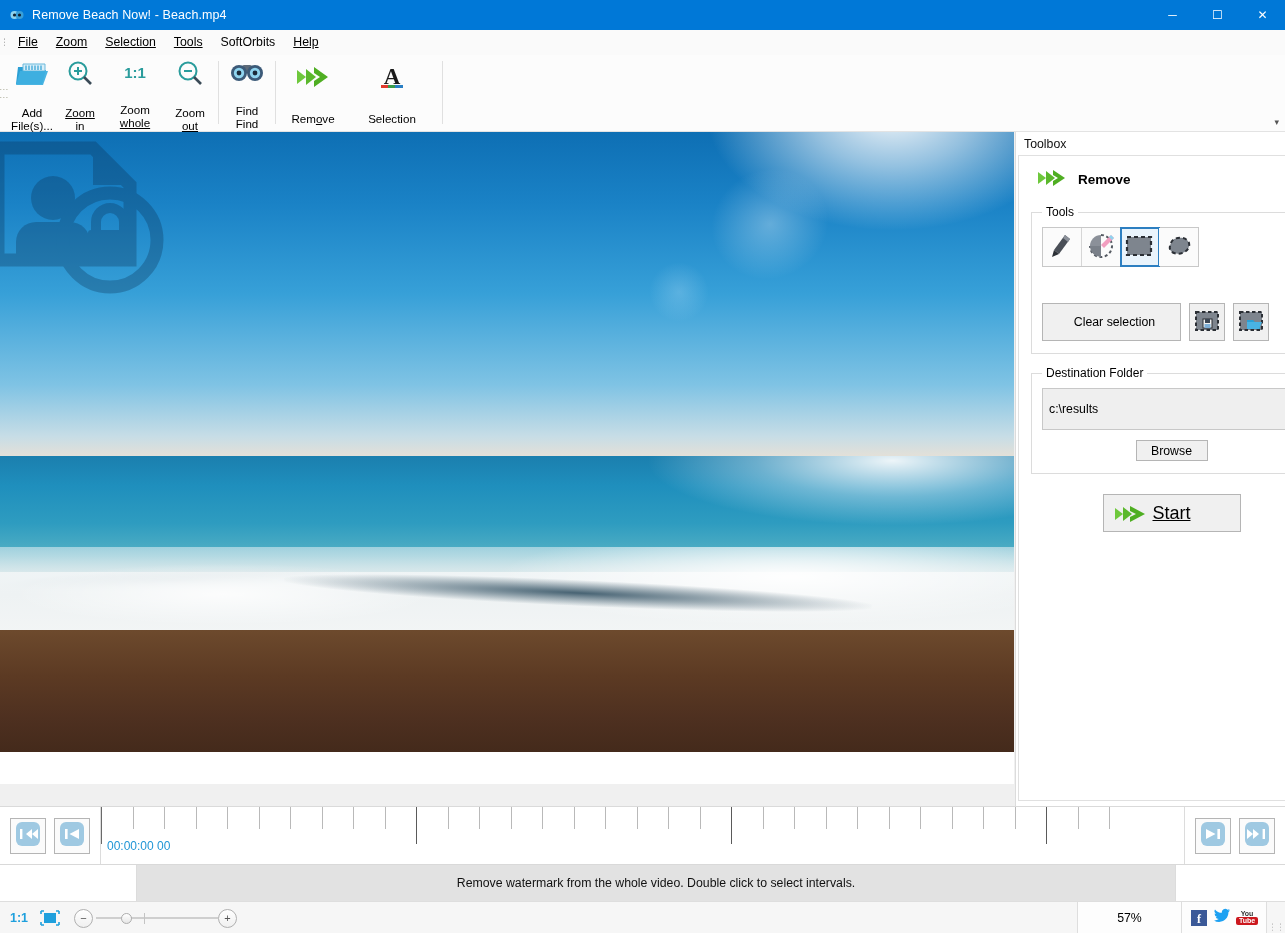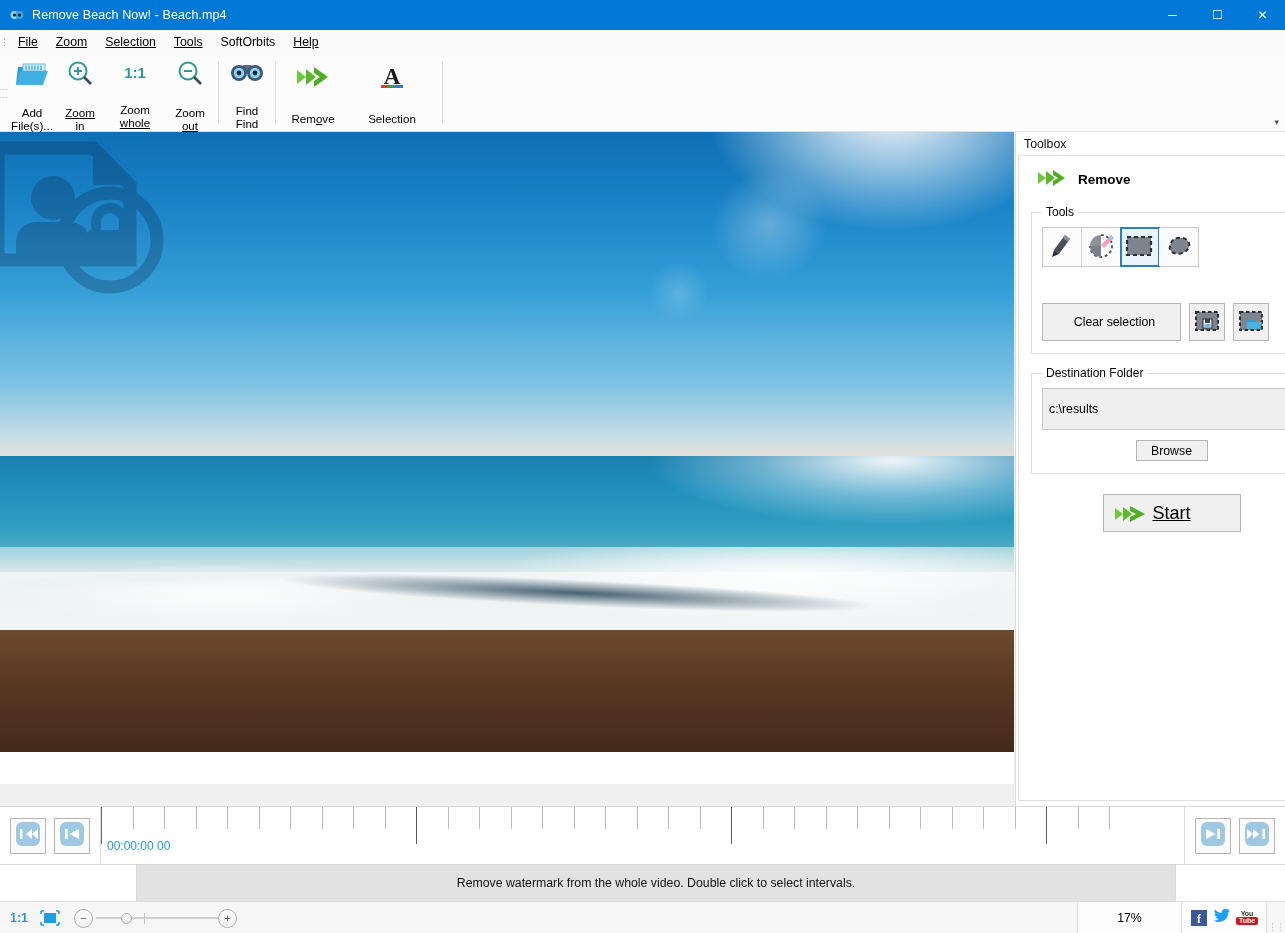--- a/index.html
+++ b/index.html
@@ -662,21 +662,21 @@
         </g>
       </svg>
     </span>
     <div class="zoom-slider">
       <div class="zs-line"></div>
       <div class="zs-circ zs-minus">−</div>
       <div class="zs-handle"></div>
       <div class="zs-notch"></div>
       <div class="zs-circ zs-plus">+</div>
     </div>
-    <div class="bb-percent">17%</div>
+    <div class="bb-percent">57%</div>
     <div class="bb-social">
       <span class="fb">f</span>
       <span>
         <svg width="18" height="16" viewBox="0 0 18 16">
           <path d="M17 2.3 a6.6 6.6 0 0 1 -1.9 .5 a3.3 3.3 0 0 0 1.5 -1.8 a6.7 6.7 0 0 1 -2.1 .8 a3.3 3.3 0 0 0 -5.6 3 A9.4 9.4 0 0 1 2 1.4 a3.3 3.3 0 0 0 1 4.4 a3.3 3.3 0 0 1 -1.5 -.4 a3.3 3.3 0 0 0 2.6 3.2 a3.3 3.3 0 0 1 -1.5 .1 a3.3 3.3 0 0 0 3.1 2.3 A6.7 6.7 0 0 1 1 12.4 a9.4 9.4 0 0 0 5.1 1.5 c6.1 0 9.5 -5.1 9.3 -9.7 A6.7 6.7 0 0 0 17 2.3z" fill="#1da1f2"></path>
         </svg>
       </span>
       <span class="yt">
         <span class="you">You</span>
         <span class="tube">Tube</span>

